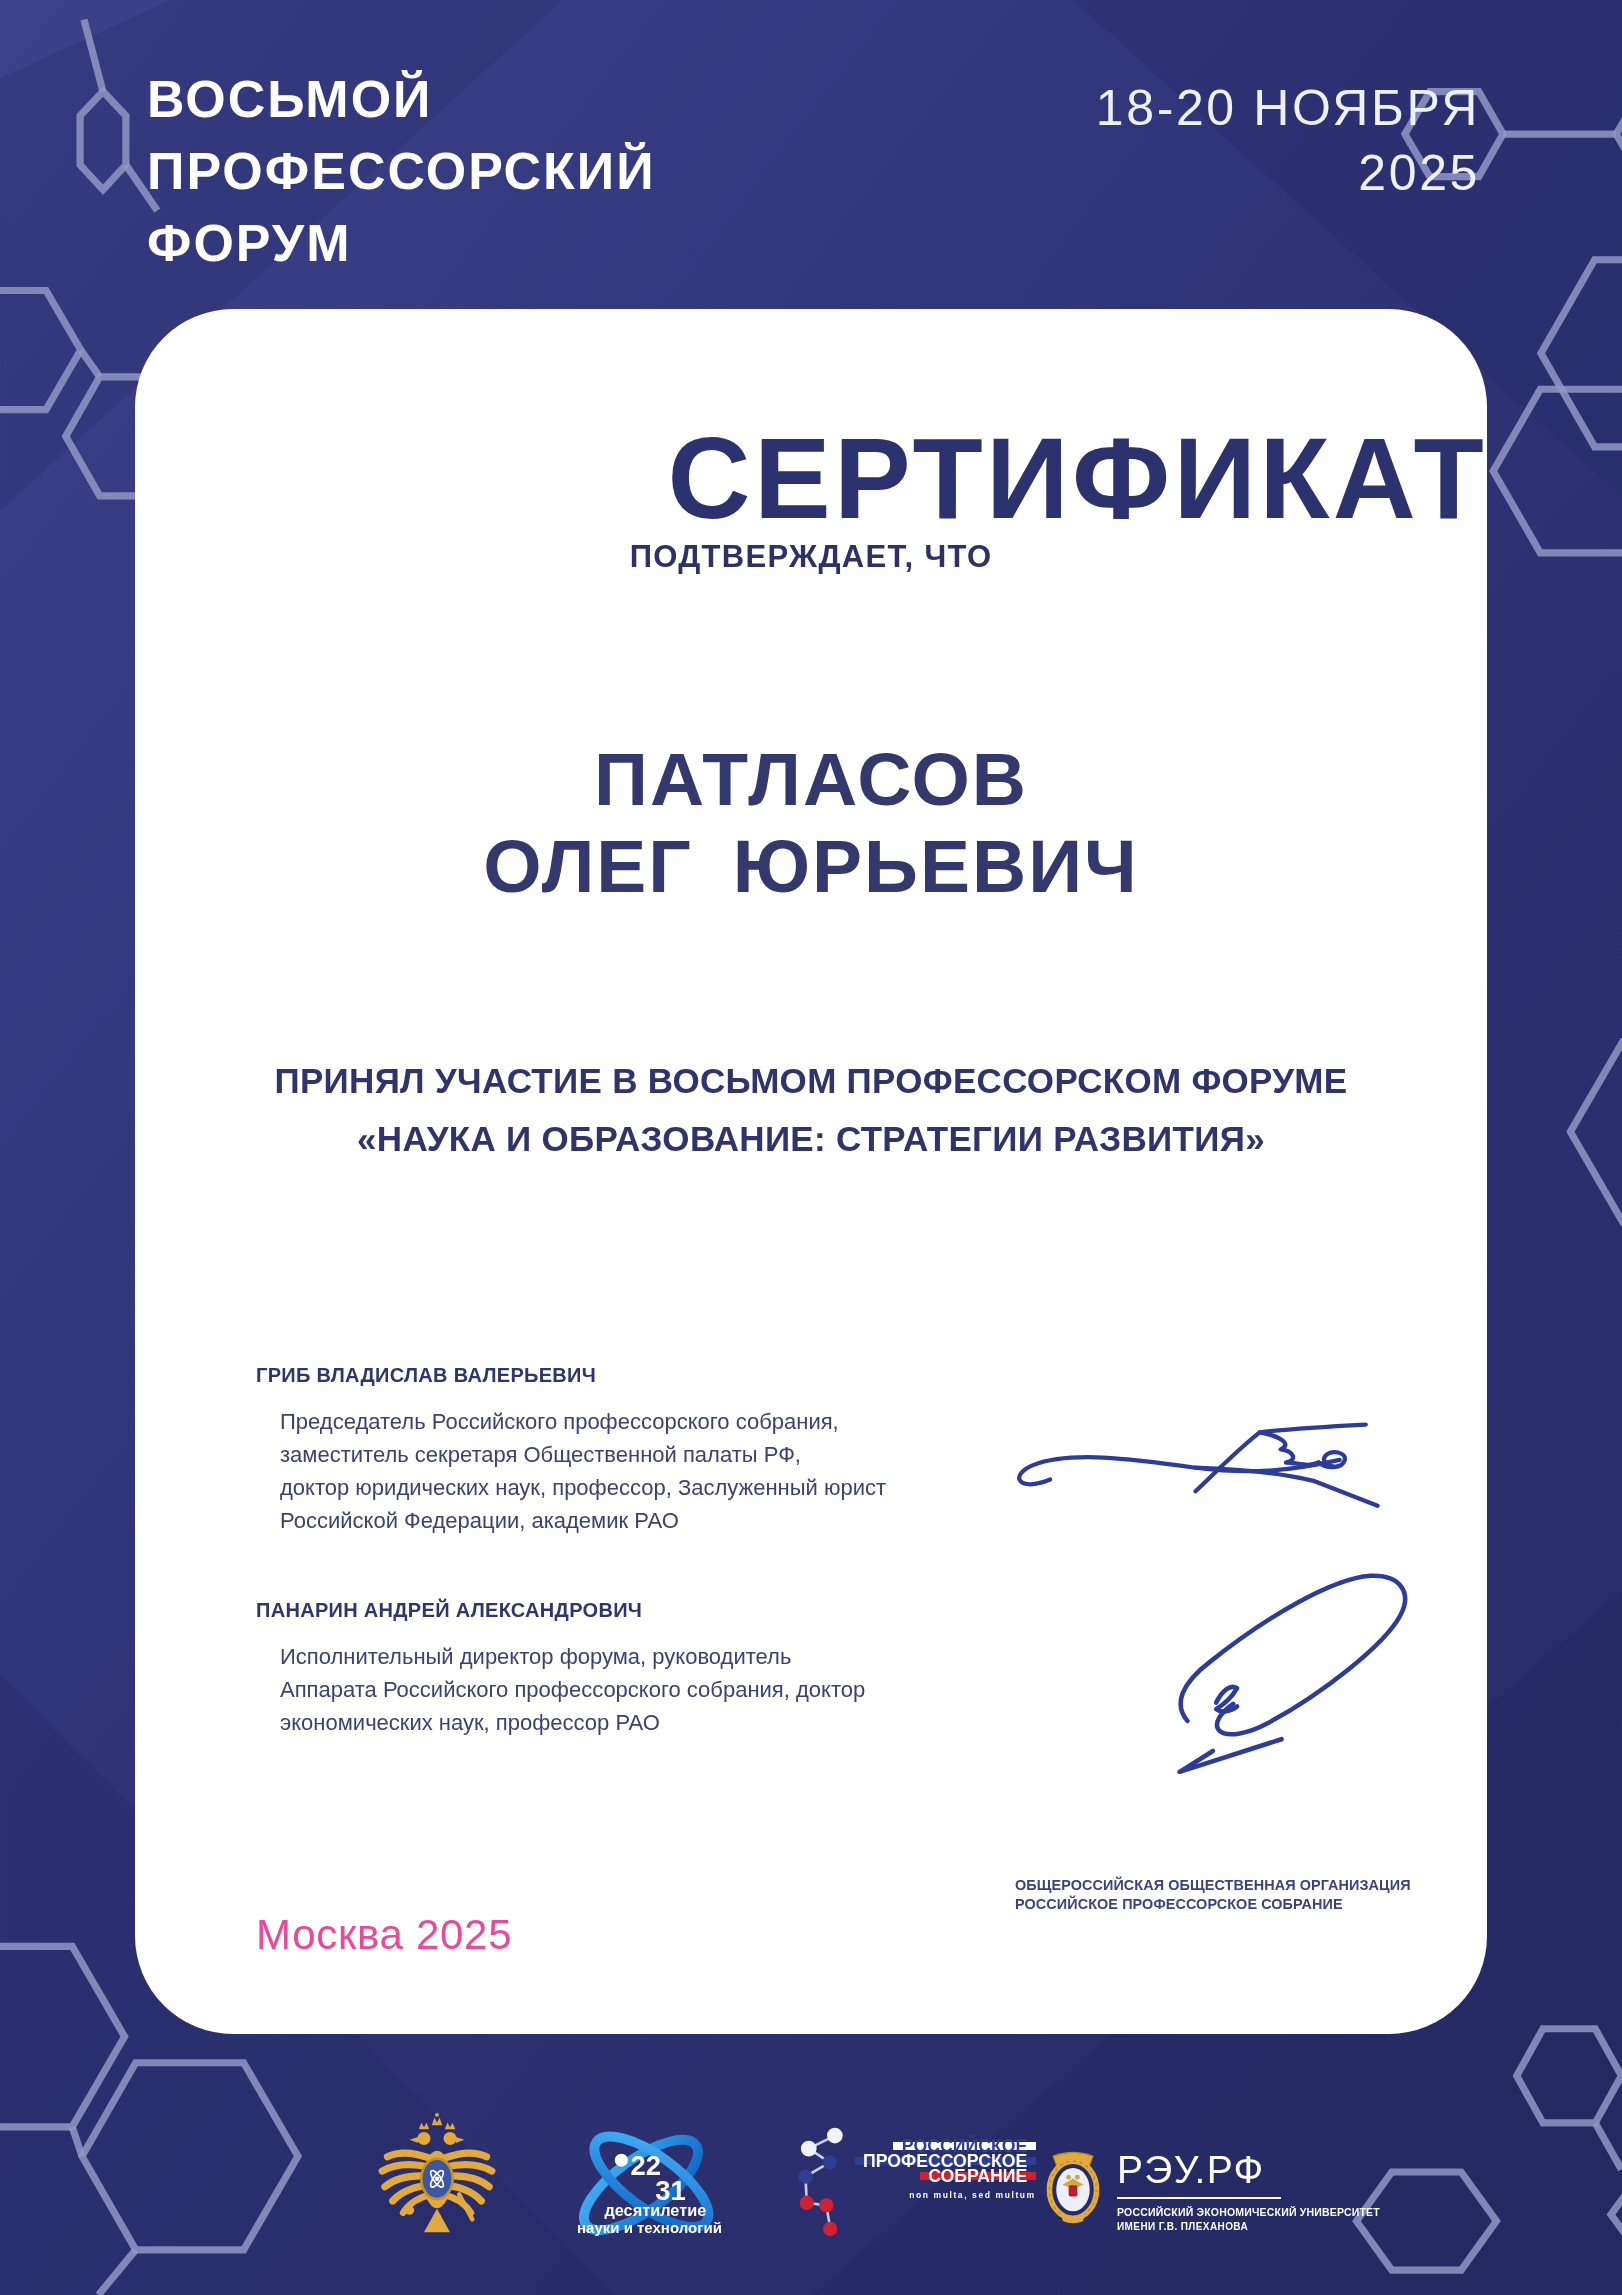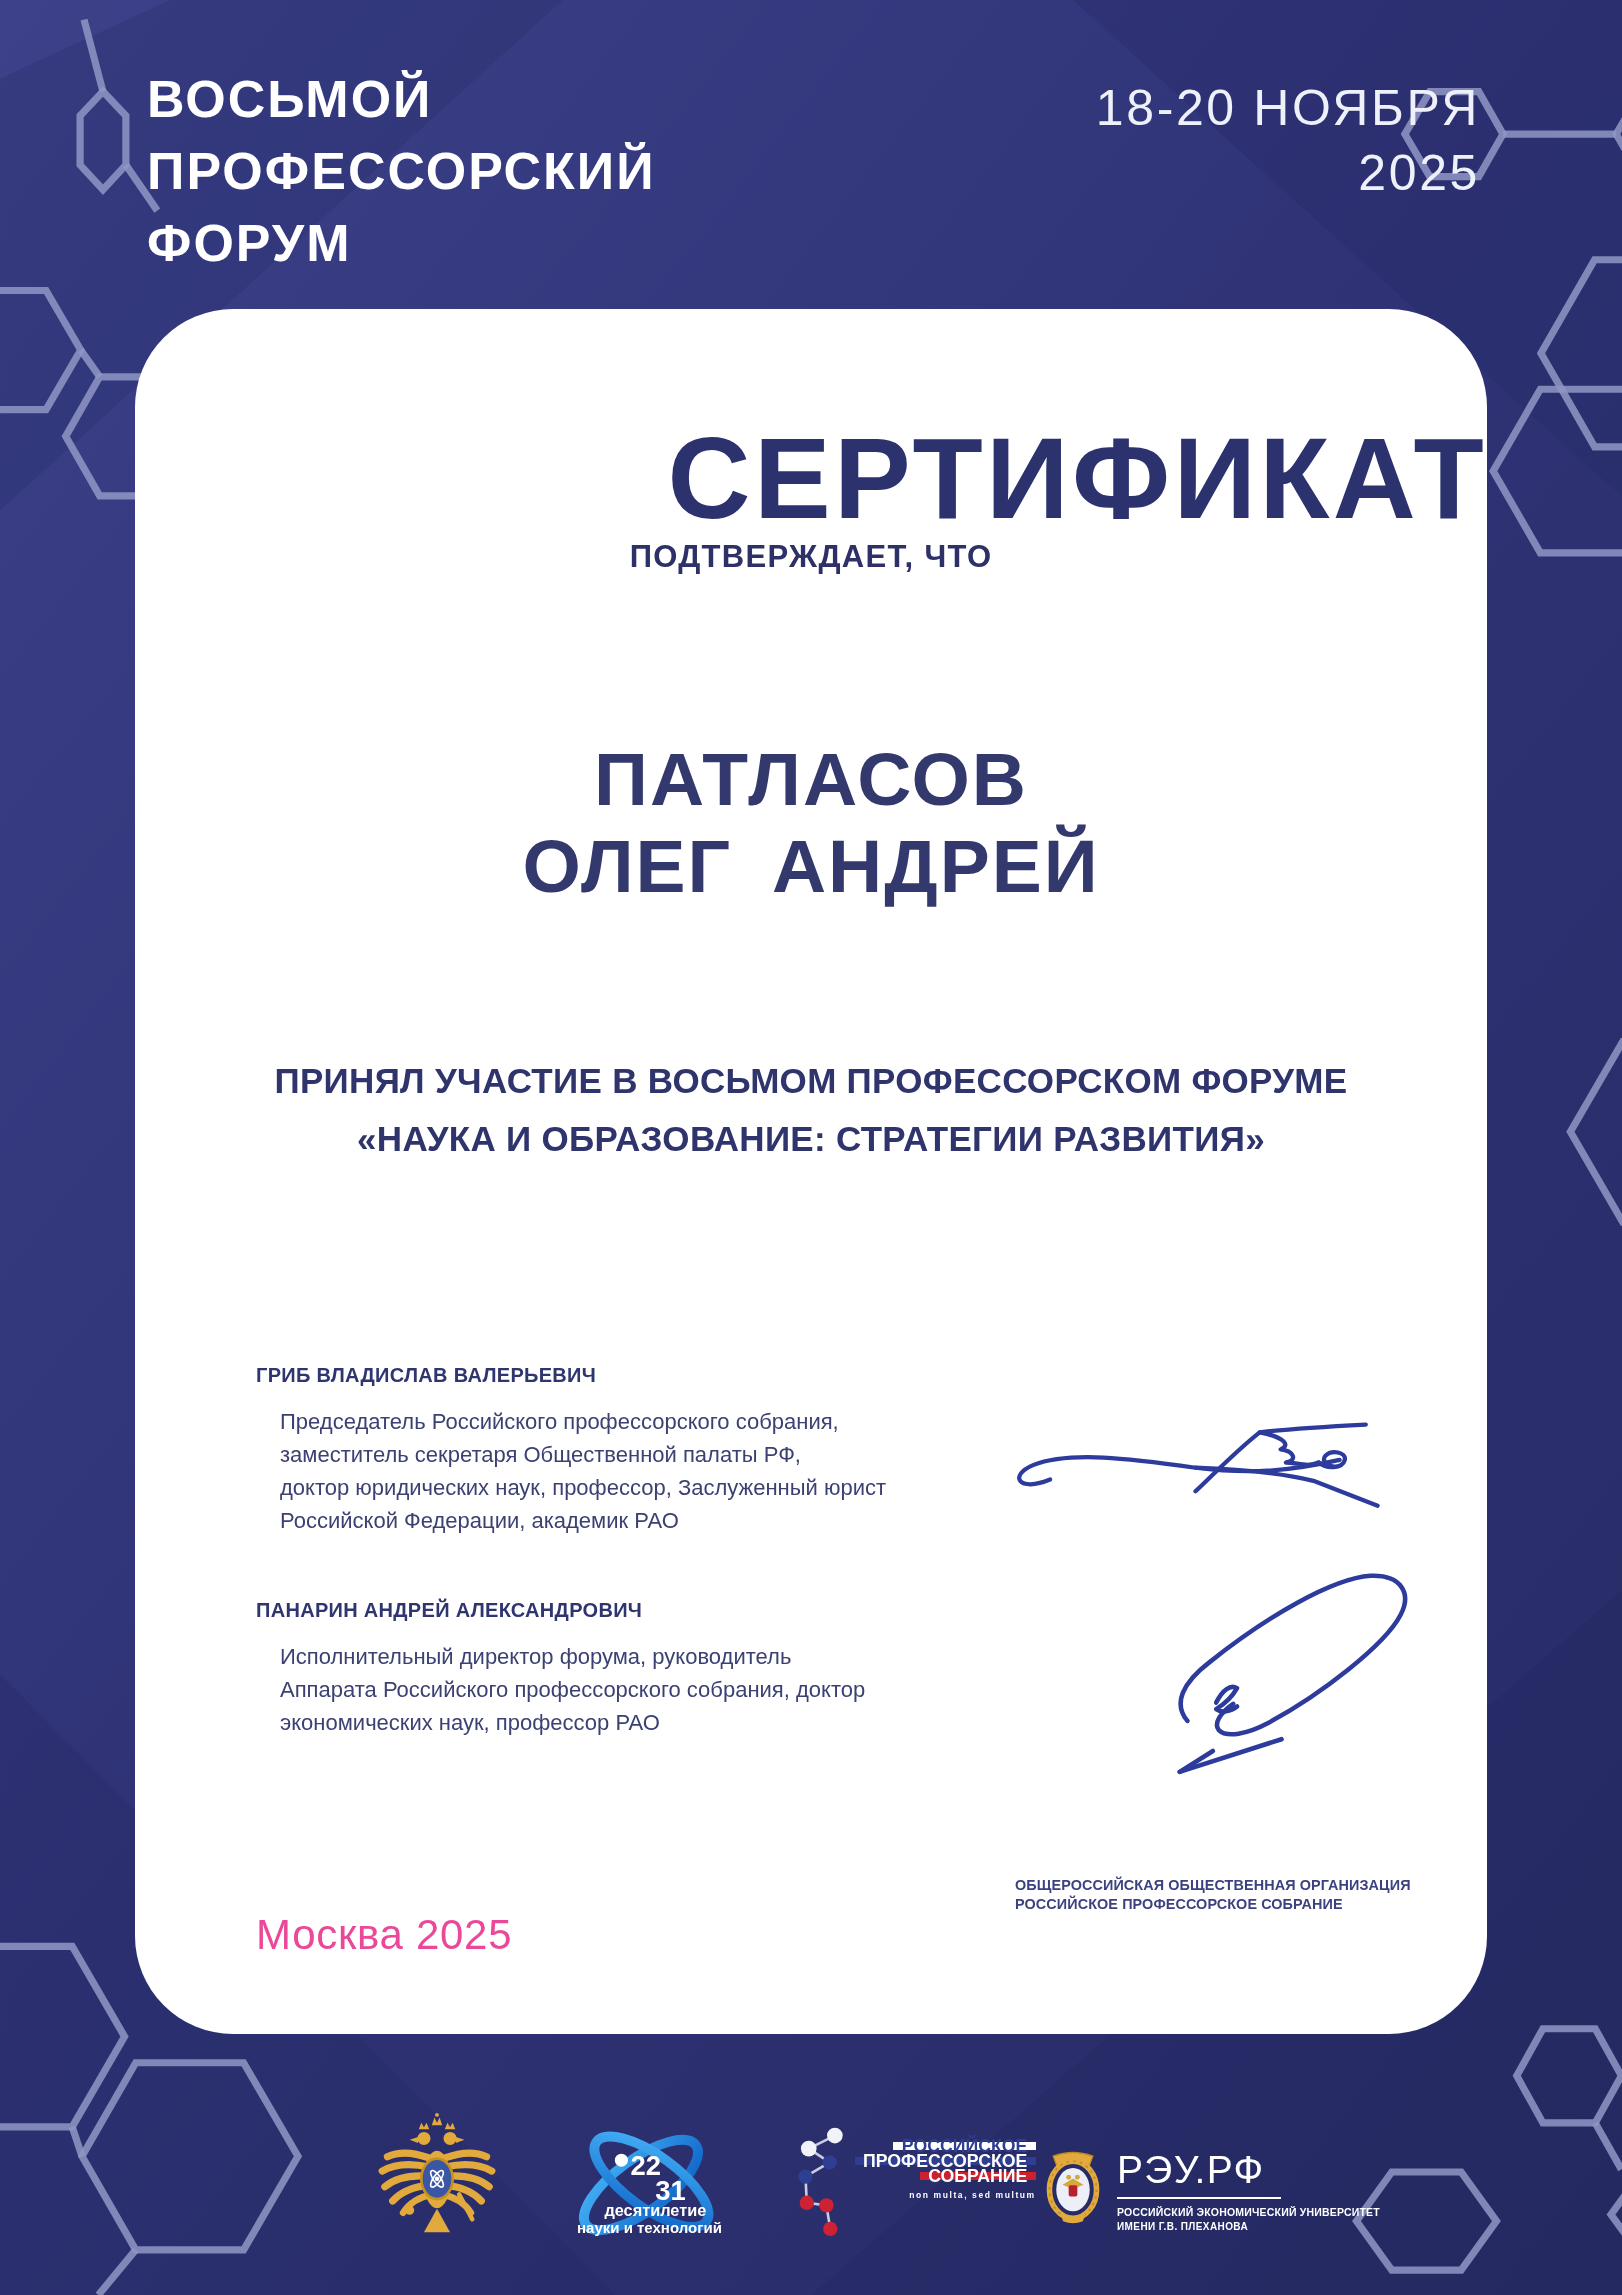--- a/index.html
+++ b/index.html
@@ -126,21 +126,21 @@
   <div class="forum-title">ВОСЬМОЙ
 ПРОФЕССОРСКИЙ
 ФОРУМ</div>
   <div class="dates">18-20 НОЯБРЯ
 2025</div>
 
   <div class="card">
     <div class="cert-title">СЕРТИФИКАТ</div>
     <div class="cert-subtitle">ПОДТВЕРЖДАЕТ, ЧТО</div>
     <div class="recipient">ПАТЛАСОВ
-ОЛЕГ АНДРЕЙ</div>
+ОЛЕГ ЮРЬЕВИЧ</div>
     <div class="statement">ПРИНЯЛ УЧАСТИЕ В ВОСЬМОМ ПРОФЕССОРСКОМ ФОРУМЕ
 «НАУКА И ОБРАЗОВАНИЕ: СТРАТЕГИИ РАЗВИТИЯ»</div>
 
     <div class="signer signer-1">
       <div class="name">ГРИБ ВЛАДИСЛАВ ВАЛЕРЬЕВИЧ</div>
       <div class="role">Председатель Российского профессорского собрания,
 заместитель секретаря Общественной палаты РФ,
 доктор юридических наук, профессор, Заслуженный юрист
 Российской Федерации, академик РАО</div>
     </div>

